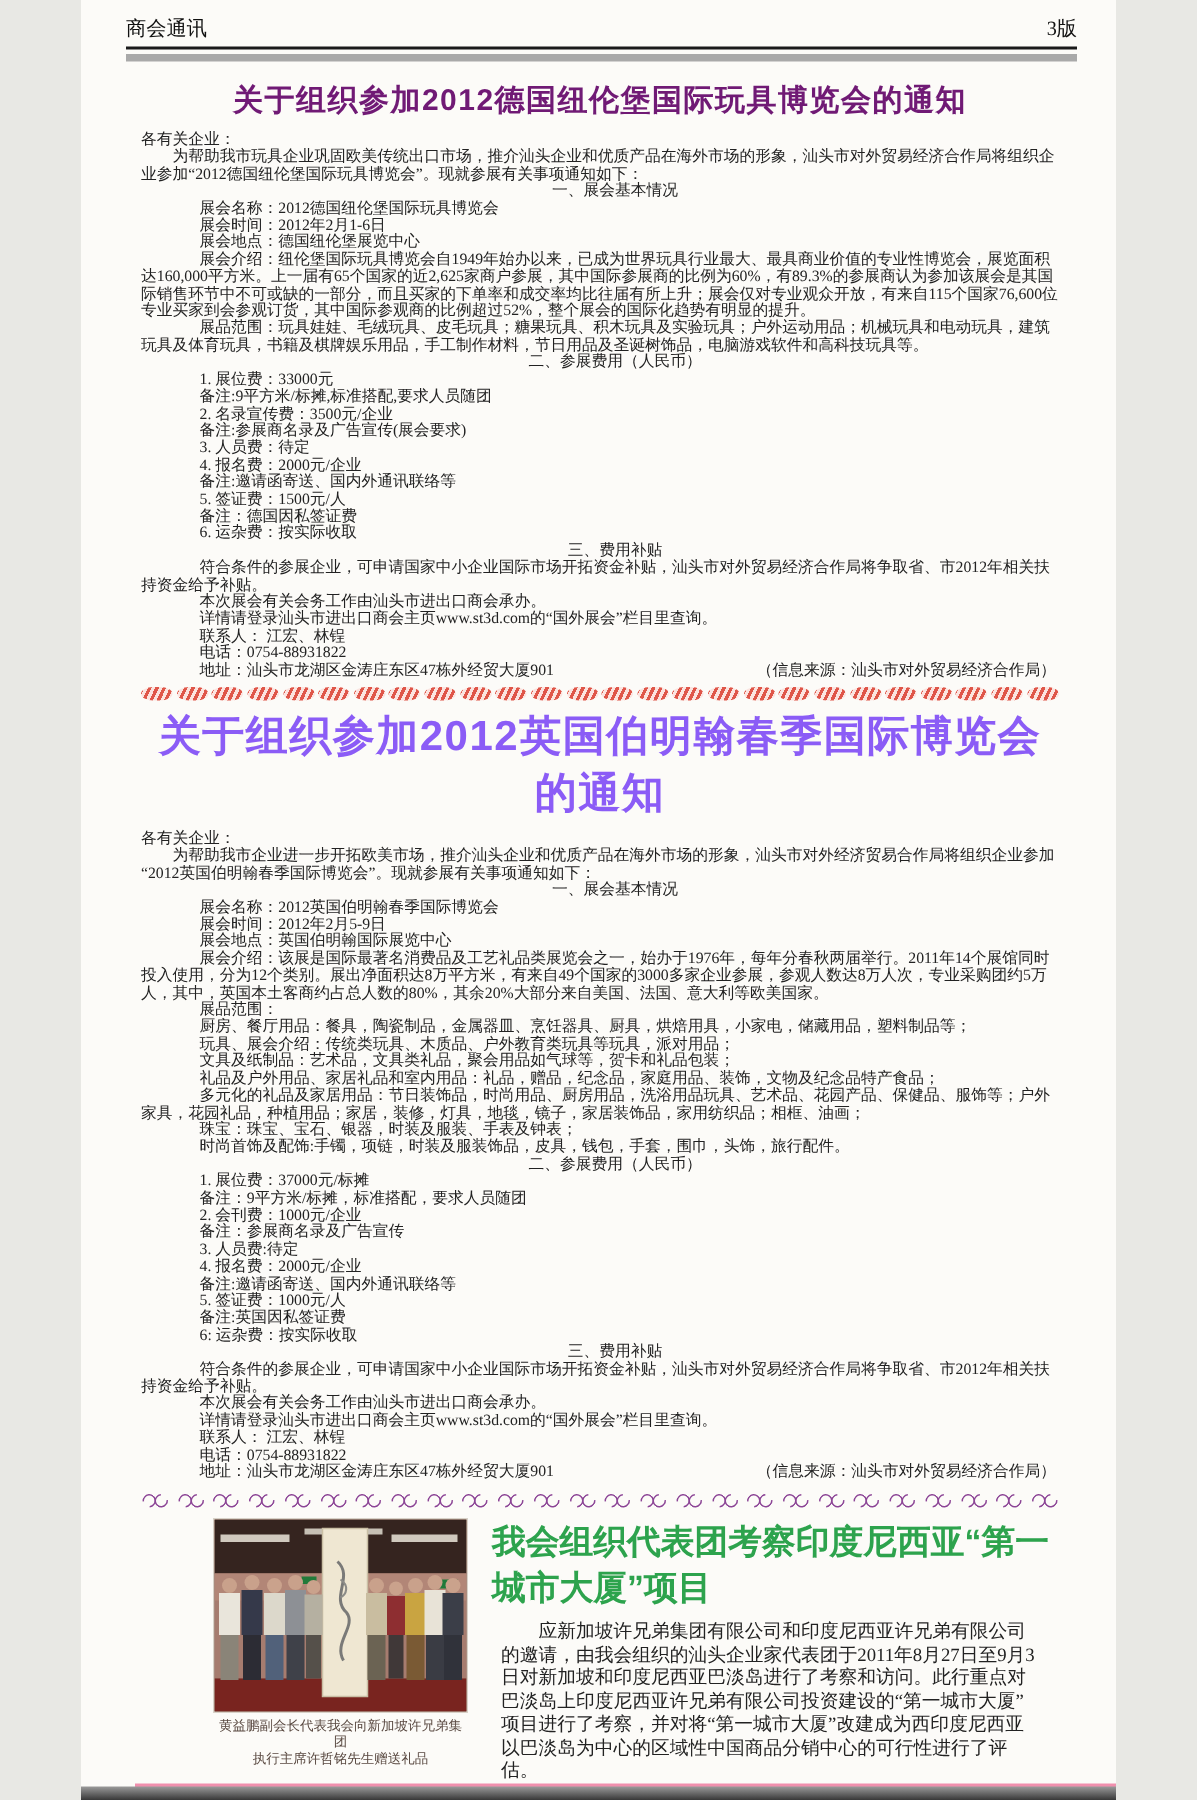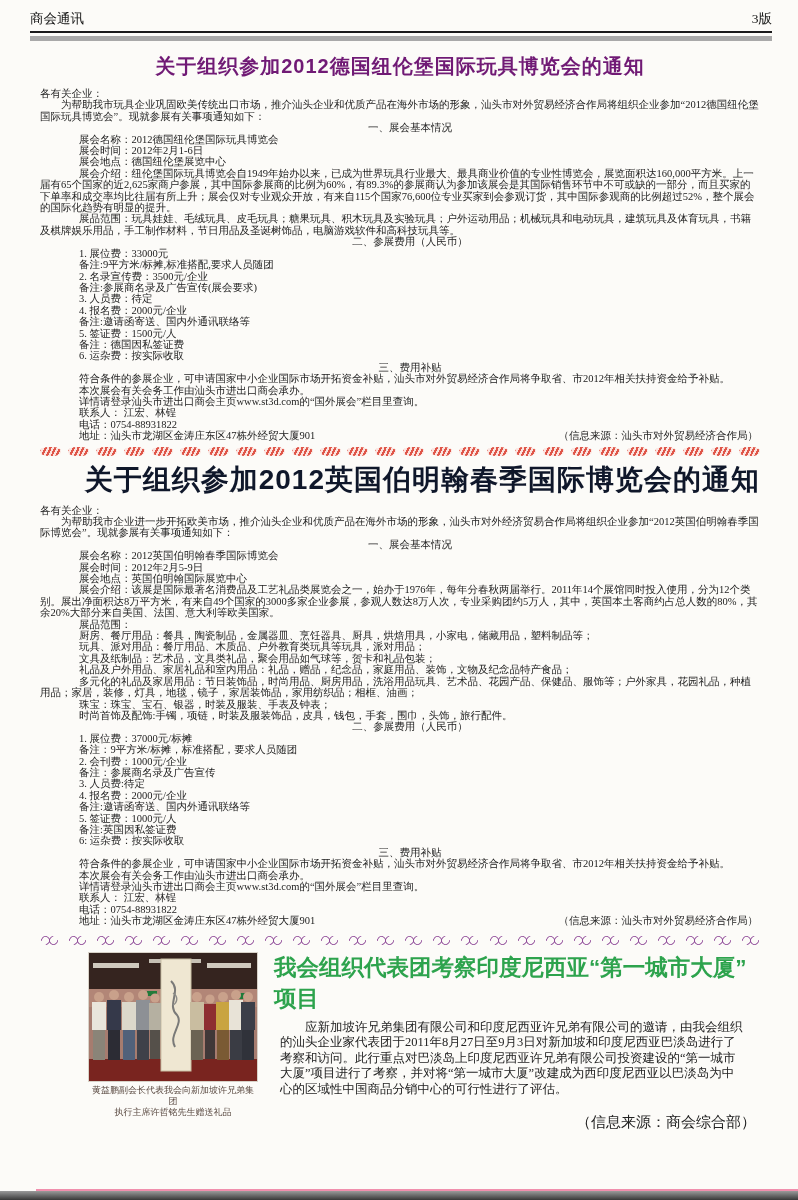--- a/index.html
+++ b/index.html
@@ -1,36 +1,36 @@
 <!DOCTYPE html>
 <html lang="zh"><head>
 <meta charset="utf-8">
 <style>
   html,body{margin:0;padding:0;background:#e8e8e4;}
   .page{
     position:relative;
-    width:798px;height:1200px;
+    width:690px;height:1200px;
     margin:0 auto;
     background:#fcfbf8;
     overflow:hidden;
     padding:10px 38px 0 40px;
     box-sizing:border-box;
     font-family:"Liberation Serif","DejaVu Serif",serif;
     color:#222;
   }
   
   .hdr{display:flex;justify-content:space-between;align-items:flex-end;
        font-size:13.5px;margin:0 -12px 0 -10px;color:#111;}
   .rule-black{height:2px;background:#1a1a1a;margin:3px -12px 0 -10px;}
   .rule-gray{height:5px;background:#a9a9a9;margin:3px -12px 0 -10px;}
   
   .title{font-family:"Liberation Sans","DejaVu Sans",sans-serif;font-weight:bold;
          text-align:center;letter-spacing:1px;}
   .t-red{color:#701a75;font-size:20px;margin:12px 0 8px;}
-  .t-purple{color:#0f172a;font-size:28px;margin:4px 0 6px;text-align:right;}
+  .t-purple{color:#8b5cf6;font-size:28px;margin:4px 0 6px;}
   .t-green{color:#2da34d;font-size:22.5px;text-align:left;margin:0 0 6px 10px;letter-spacing:0;}
   
   .body-text{font-size:10.5px;line-height:11.4px;}
   .ln{position:relative;}
   .ln.i1{text-indent:21px;}
   .ln.i2{text-indent:20px;text-align:center;}
   .ln.i3{text-indent:39px;}
   .ln .src{position:absolute;right:2px;top:0;text-indent:0;}
   
   .divider{display:flex;justify-content:space-between;align-items:center;margin:4px 0;}
@@ -134,21 +134,21 @@
   <div class="body-text">
       <div class="ln i0"><span>各有关企业：</span></div>
       <div class="ln i1"><span>为帮助我市企业进一步开拓欧美市场，推介汕头企业和优质产品在海外市场的形象，汕头市对外经济贸易合作局将组织企业参加“2012英国伯明翰春季国际博览会”。现就参展有关事项通知如下：</span></div>
       <div class="ln i2"><span>一、展会基本情况</span></div>
       <div class="ln i3"><span>展会名称：2012英国伯明翰春季国际博览会</span></div>
       <div class="ln i3"><span>展会时间：2012年2月5-9日</span></div>
       <div class="ln i3"><span>展会地点：英国伯明翰国际展览中心</span></div>
       <div class="ln i3"><span>展会介绍：该展是国际最著名消费品及工艺礼品类展览会之一，始办于1976年，每年分春秋两届举行。2011年14个展馆同时投入使用，分为12个类别。展出净面积达8万平方米，有来自49个国家的3000多家企业参展，参观人数达8万人次，专业采购团约5万人，其中，英国本土客商约占总人数的80%，其余20%大部分来自美国、法国、意大利等欧美国家。</span></div>
       <div class="ln i3"><span>展品范围：</span></div>
       <div class="ln i3"><span>厨房、餐厅用品：餐具，陶瓷制品，金属器皿、烹饪器具、厨具，烘焙用具，小家电，储藏用品，塑料制品等；</span></div>
-      <div class="ln i3"><span>玩具、派对用品：餐厅用品、木质品、户外教育类玩具等玩具，派对用品；</span></div>
+      <div class="ln i3"><span>玩具、展会介绍：传统类玩具、木质品、户外教育类玩具等玩具，派对用品；</span></div>
       <div class="ln i3"><span>文具及纸制品：艺术品，文具类礼品，聚会用品如气球等，贺卡和礼品包装；</span></div>
       <div class="ln i3"><span>礼品及户外用品、家居礼品和室内用品：礼品，赠品，纪念品，家庭用品、装饰，文物及纪念品特产食品；</span></div>
       <div class="ln i3"><span>多元化的礼品及家居用品：节日装饰品，时尚用品、厨房用品，洗浴用品玩具、艺术品、花园产品、保健品、服饰等；户外家具，花园礼品，种植用品；家居，装修，灯具，地毯，镜子，家居装饰品，家用纺织品；相框、油画；</span></div>
       <div class="ln i3"><span>珠宝：珠宝、宝石、银器，时装及服装、手表及钟表；</span></div>
       <div class="ln i3"><span>时尚首饰及配饰:手镯，项链，时装及服装饰品，皮具，钱包，手套，围巾，头饰，旅行配件。</span></div>
       <div class="ln i2"><span>二、参展费用（人民币）</span></div>
       <div class="ln i3"><span>1. 展位费：37000元/标摊</span></div>
       <div class="ln i3"><span>备注：9平方米/标摊，标准搭配，要求人员随团</span></div>
       <div class="ln i3"><span>2. 会刊费：1000元/企业</span></div>
       <div class="ln i3"><span>备注：参展商名录及广告宣传</span></div>

